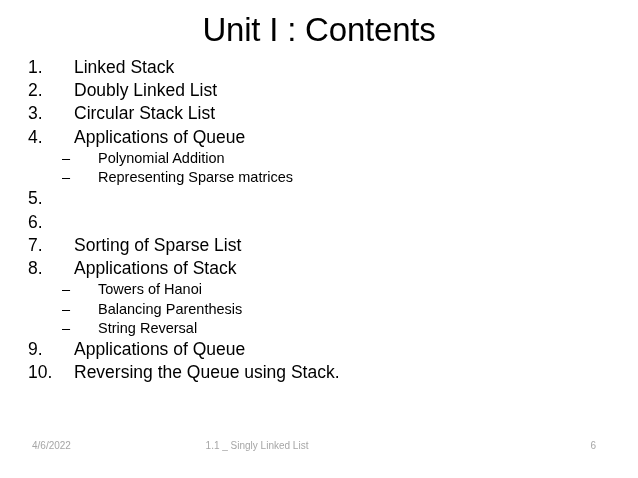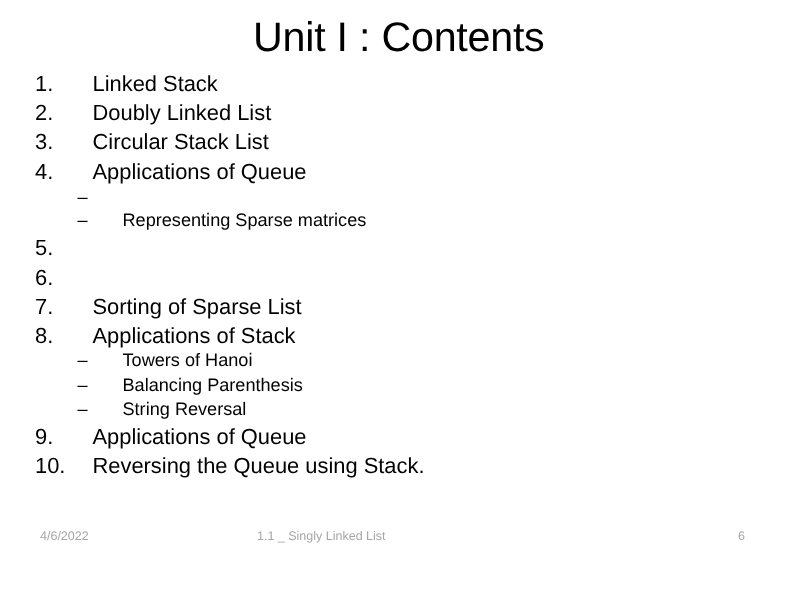--- a/index.html
+++ b/index.html
@@ -71,21 +71,21 @@
   }
   .row-text {
     flex: 0 1 auto;
     white-space: nowrap;
   }
 
   
   .footer {
     position: absolute;
     left: 0;
-    bottom: 16px;
+    bottom: 0;
     width: 638px;
     height: 44px;
     margin-top: 32px;
   }
   .footer-date {
     position: absolute;
     left: 32px;
     top: 6px;
     font-size: 10px;
     color: #a6a6a6;
@@ -129,20 +129,21 @@
       <div class="list-row level1">
         <span class="marker">3.</span>
         <span class="row-text">Circular Stack List</span>
       </div>
       <div class="list-row level1">
         <span class="marker">4.</span>
         <span class="row-text">Applications of Queue</span>
       </div>
       <div class="list-row level2">
         <span class="marker">–</span>
+        <span class="row-text">Polynomial Addition</span>
       </div>
       <div class="list-row level2">
         <span class="marker">–</span>
         <span class="row-text">Representing Sparse matrices</span>
       </div>
       <div class="list-row level1">
         <span class="marker">5.</span>
       </div>
       <div class="list-row level1">
         <span class="marker">6.</span>

